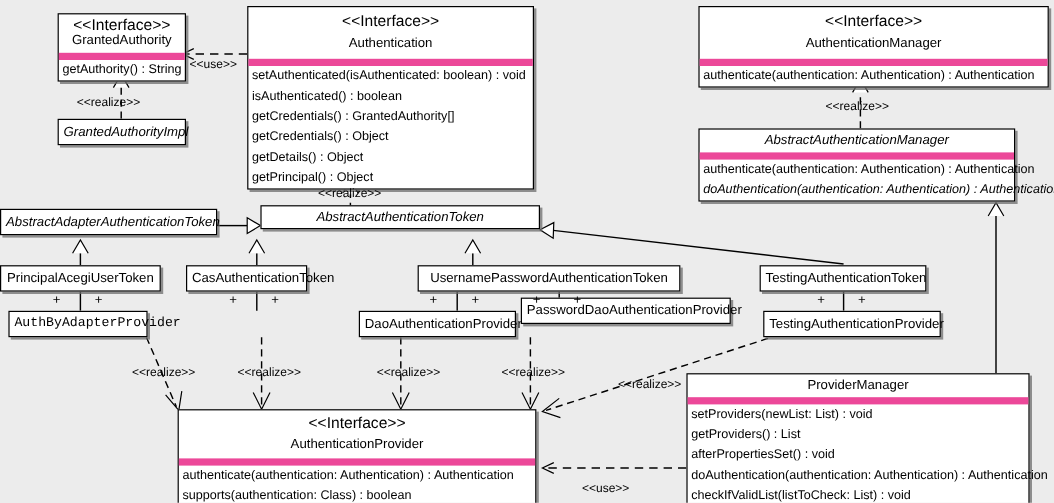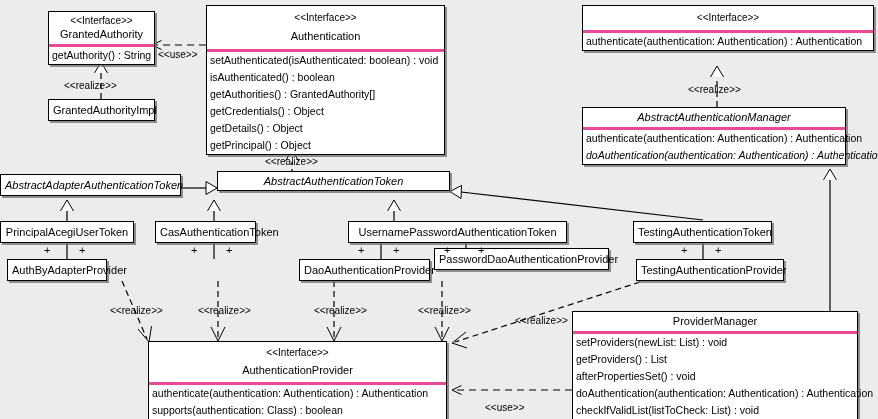--- a/index.html
+++ b/index.html
@@ -23,24 +23,24 @@
     box-shadow:2px 2px 0 0 rgba(110,110,110,.75);
     z-index:3;
     box-sizing:border-box;
     overflow:visible;
   }
   .hdr{
     padding:2px 2px 3px 2px;
     text-align:center;
     white-space:nowrap;
   }
-  .stereo{font-size:10px;line-height:13px;color:#000;text-align:center;}
+  .stereo{font-size:13px;line-height:13px;color:#000;text-align:center;}
   .cname{font-size:11px;line-height:14px;color:#000;}
   .cname.abstract{font-style:italic;}
-  .members{border-top:3px solid #ec4899;}
+  .members{border-top:6px solid #ec4899;}
   .member{
     font-size:10.5px;
     line-height:15px;
     padding:1px 0 1px 3px;
     white-space:nowrap;
     color:#000;
   }
   .member.abstract{font-style:italic;}
   .nameonly .hdr{padding:3px 4px;}
 
@@ -179,44 +179,45 @@
   <div class="uml" style="left:48px;top:11px;width:107px;">
     <div class="hdr">
       <div class="stereo">&lt;&lt;Interface&gt;&gt;</div>
       <div class="cname">GrantedAuthority</div>
     </div>
     <div class="members">
       <div class="member">getAuthority() : String</div>
     </div>
   </div>
 
-  <div class="uml nameonly" style="left:48px;top:99px;width:107px;">
+  <div class="uml nameonly" style="left:48px;top:99px;width:107px;font-style:italic;">
     <div class="hdr">
       <div class="cname">GrantedAuthorityImpl</div>
     </div>
   </div>
 
   <div class="uml" style="left:206px;top:5px;width:239px;">
     <div class="hdr" style="padding:5px 2px 6px 2px;">
       <div class="stereo">&lt;&lt;Interface&gt;&gt;</div>
       <div class="cname" style="margin-top:5px;">Authentication</div>
     </div>
     <div class="members">
       <div class="member">setAuthenticated(isAuthenticated: boolean) : void</div>
       <div class="member">isAuthenticated() : boolean</div>
-      <div class="member">getAuthorities() : GrantedAuthority[]</div>
+      <div class="member">getCredentials() : GrantedAuthority[]</div>
       <div class="member">getCredentials() : Object</div>
       <div class="member">getDetails() : Object</div>
       <div class="member">getPrincipal() : Object</div>
     </div>
   </div>
 
   <div class="uml" style="left:582px;top:5px;width:292px;">
     <div class="hdr" style="padding:5px 2px 6px 2px;">
       <div class="stereo">&lt;&lt;Interface&gt;&gt;</div>
+      <div class="cname" style="margin-top:5px;">AuthenticationManager</div>
     </div>
     <div class="members">
       <div class="member">authenticate(authentication: Authentication) : Authentication</div>
     </div>
   </div>
 
   <div class="uml" style="left:582px;top:107px;width:264px;">
     <div class="hdr">
       <div class="cname abstract">AbstractAuthenticationManager</div>
     </div>
@@ -255,21 +256,21 @@
       <div class="cname">UsernamePasswordAuthenticationToken</div>
     </div>
   </div>
 
   <div class="uml nameonly" style="left:633px;top:221px;width:139px;">
     <div class="hdr">
       <div class="cname">TestingAuthenticationToken</div>
     </div>
   </div>
 
-  <div class="uml nameonly" style="left:7px;top:259px;width:100px;">
+  <div class="uml nameonly" style="left:7px;top:259px;width:116px;font-family:Liberation Mono, monospace;">
     <div class="hdr">
       <div class="cname">AuthByAdapterProvider</div>
     </div>
   </div>
 
 
   <div class="uml nameonly" style="left:299px;top:259px;width:131px;">
     <div class="hdr">
       <div class="cname">DaoAuthenticationProvider</div>
     </div>

